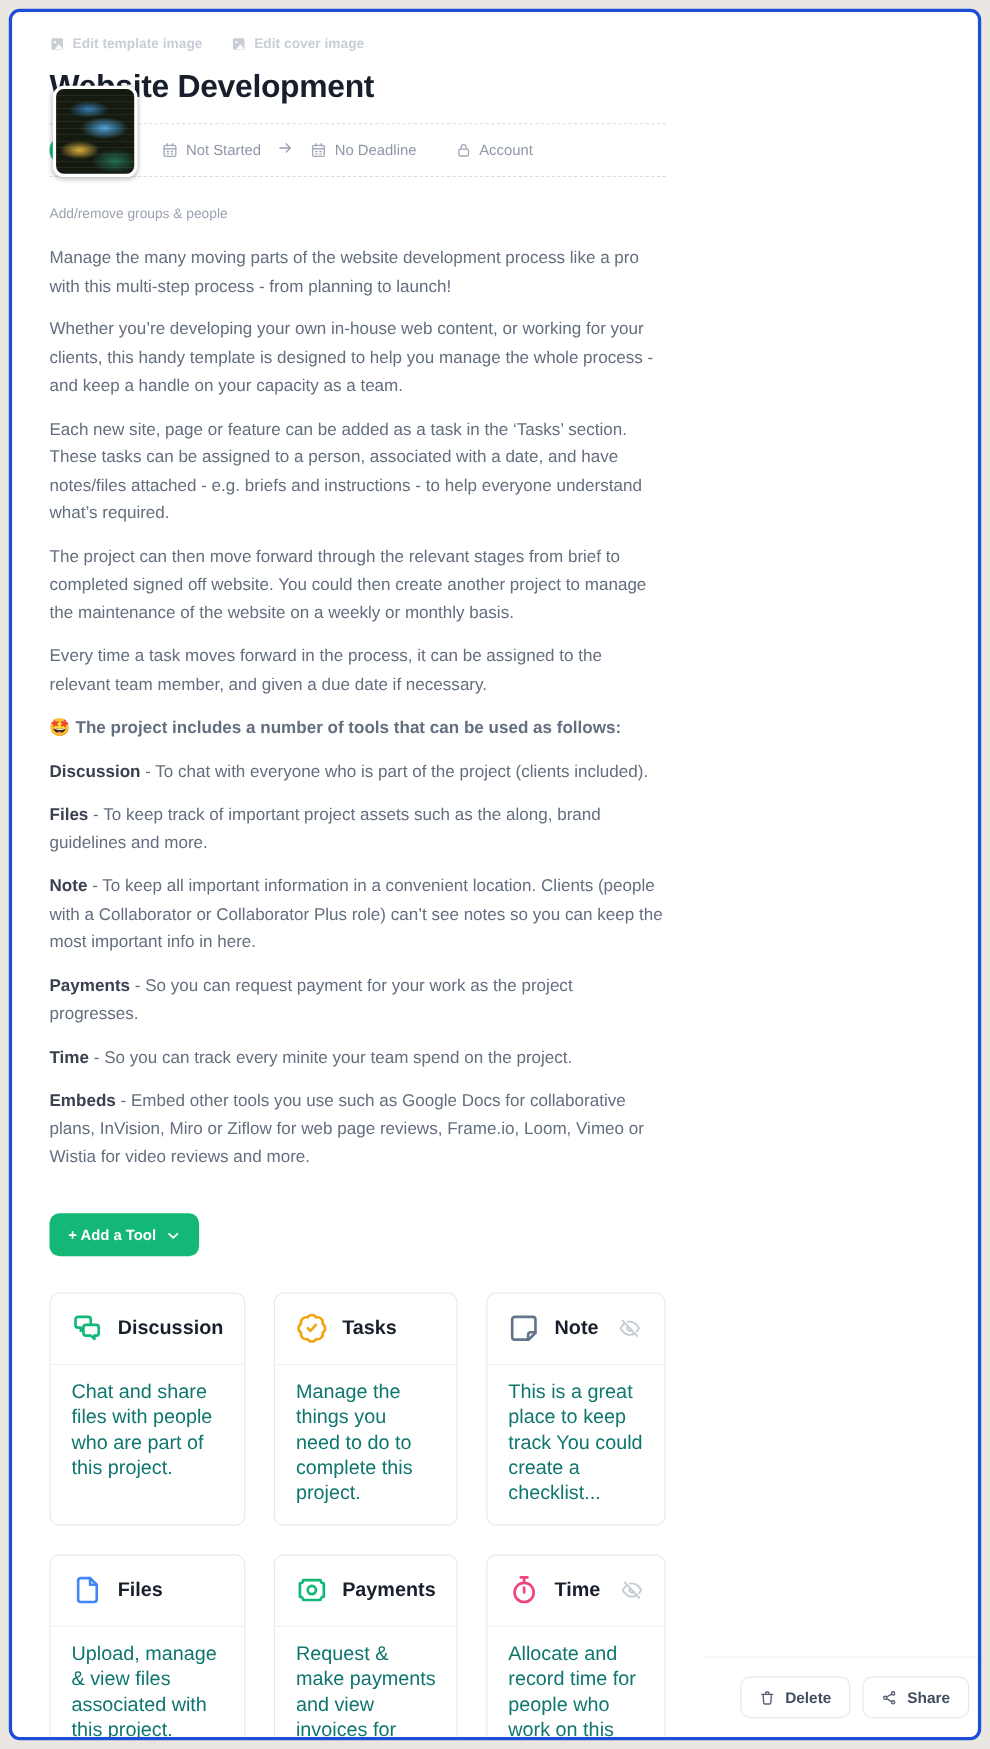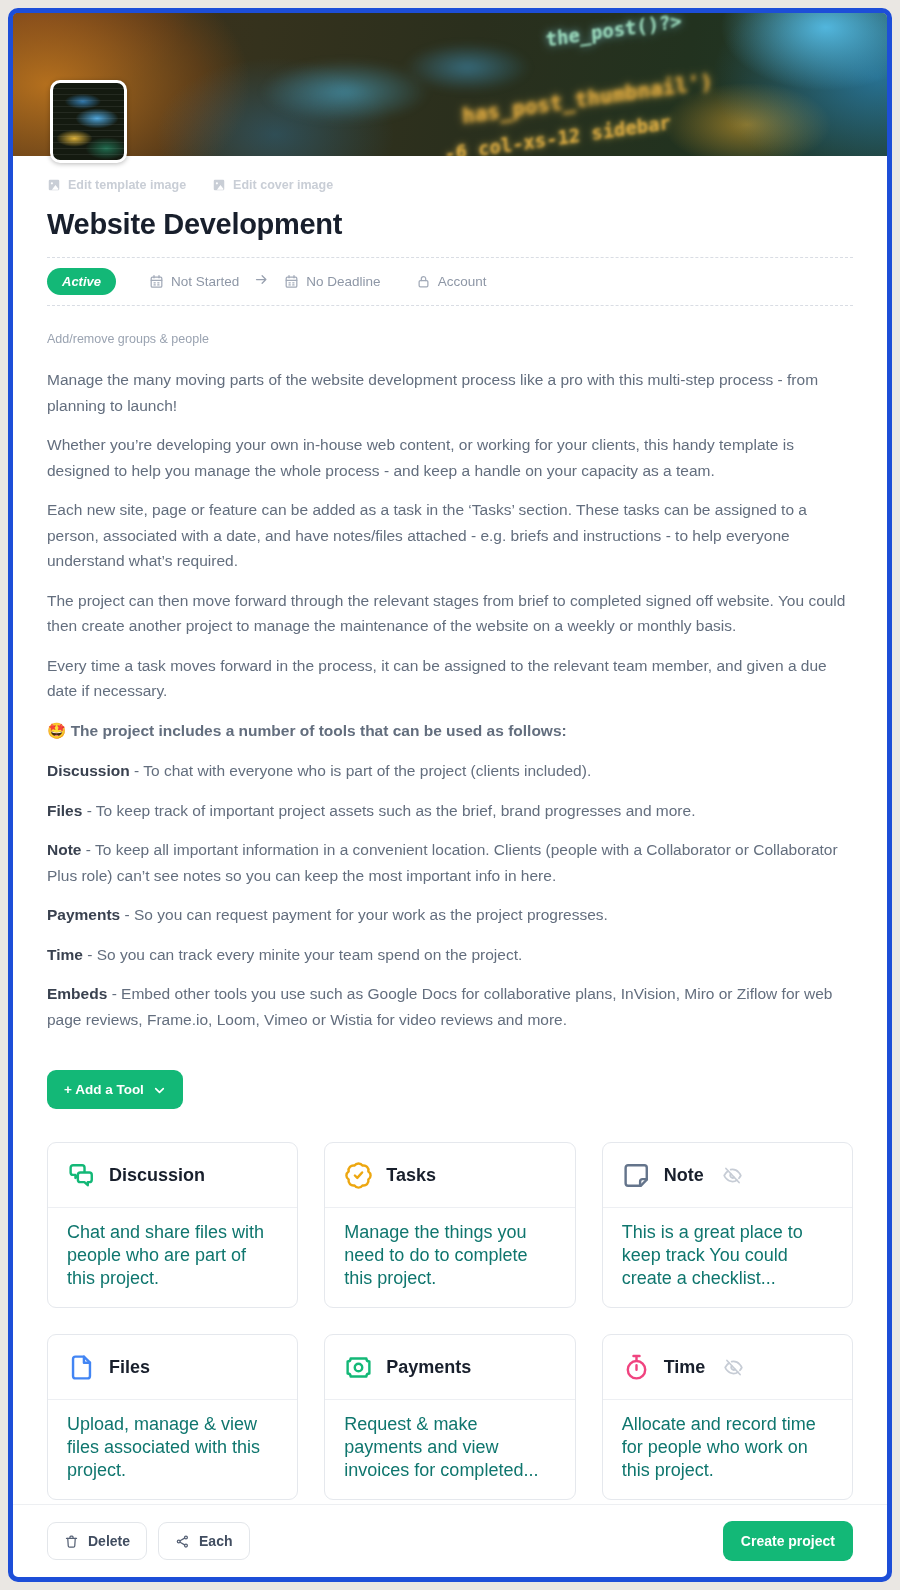--- a/index.html
+++ b/index.html
@@ -1,20 +1,20 @@
 <!DOCTYPE html>
 <html><head>
 <meta charset="utf-8">
 <style>
   * { box-sizing: border-box; }
   html,body { margin:0; padding:0; background:#eae7e3; font-family:"Liberation Sans",sans-serif; }
   .page { width:900px; height:1590px; padding:8px; }
   .card-shell {
-    background:#fff; border:5px solid #1d4ed8; border-radius:10px;
-    height:1574px; display:flex; flex-direction:column; overflow:hidden; position:relative;
+    background:#fff; border:3px solid #1d4ed8; border-radius:10px;
+    height:1574px; display:flex; flex-direction:row; overflow:hidden; position:relative;
   }
   
   .cover {
     height:143px; position:relative; overflow:hidden; flex:none;
     background:
       radial-gradient(ellipse 150px 90px at 93% 10%, rgba(90,200,245,.85), transparent 70%),
       radial-gradient(ellipse 230px 150px at 99% 45%, rgba(45,150,215,.6), transparent 72%),
       radial-gradient(ellipse 120px 60px at 84% 78%, rgba(230,170,45,.55), transparent 70%),
       radial-gradient(ellipse 170px 110px at 30% 85%, rgba(40,130,190,.35), transparent 70%),
       radial-gradient(ellipse 260px 170px at 4% 50%, rgba(186,115,30,.95), rgba(130,75,22,.5) 58%, transparent 78%),
@@ -162,21 +162,21 @@
     <div class="desc">
       <p>Manage the many moving parts of the website development process like a pro with this multi-step process - from planning to launch!</p>
       <p>Whether you’re developing your own in-house web content, or working for your clients, this handy template is designed to help you manage the whole process - and keep a handle on your capacity as a team.</p>
       <p>Each new site, page or feature can be added as a task in the ‘Tasks’ section. These tasks can be assigned to a person, associated with a date, and have notes/files attached - e.g. briefs and instructions - to help everyone understand what’s required.</p>
       <p>The project can then move forward through the relevant stages from brief to completed signed off website. You could then create another project to manage the maintenance of the website on a weekly or monthly basis.</p>
       <p>Every time a task moves forward in the process, it can be assigned to the relevant team member, and given a due date if necessary.</p>
 
       <p class="tools-heading"><span class="emoji">🤩</span> <span>The project includes a number of tools that can be used as follows:</span></p>
 
       <p><strong>Discussion</strong> <span>- To chat with everyone who is part of the project (clients included).</span></p>
-      <p><strong>Files</strong> <span>- To keep track of important project assets such as the brief, brand progresses and more.</span></p>
+      <p><strong>Files</strong> <span>- To keep track of important project assets such as the along, brand guidelines and more.</span></p>
       <p><strong>Note</strong> <span>- To keep all important information in a convenient location. Clients (people with a Collaborator or Collaborator Plus role) can’t see notes so you can keep the most important info in here.</span></p>
       <p><strong>Payments</strong> <span>- So you can request payment for your work as the project progresses.</span></p>
       <p><strong>Time</strong> <span>- So you can track every minite your team spend on the project.</span></p>
       <p><strong>Embeds</strong> <span>- Embed other tools you use such as Google Docs for collaborative plans, InVision, Miro or Ziflow for web page reviews, Frame.io, Loom, Vimeo or Wistia for video reviews and more.</span></p>
     </div>
 
     <button class="add-tool">
       <span>+ Add a Tool</span>
       <svg class="st" viewBox="0 0 24 24" style="stroke-width:3">
             <path d="M5 8.5l7 7 7-7"></path>
@@ -274,21 +274,21 @@
             </svg>
         <span>Delete</span>
       </button>
       <button class="btn-outline">
         <svg class="st" viewBox="0 0 24 24">
               <circle cx="6" cy="12" r="2.3"></circle>
               <circle cx="17.5" cy="5.5" r="2.3"></circle>
               <circle cx="17.5" cy="18.5" r="2.3"></circle>
               <path d="M8.1 10.8l7.3-4.2M8.1 13.2l7.3 4.2"></path>
             </svg>
-        <span>Each</span>
+        <span>Share</span>
       </button>
     </div>
     <div class="spacer"></div>
     <button class="btn-primary">Create project</button>
   </div>
 
 </div>
 </div>
 
 </body></html>

